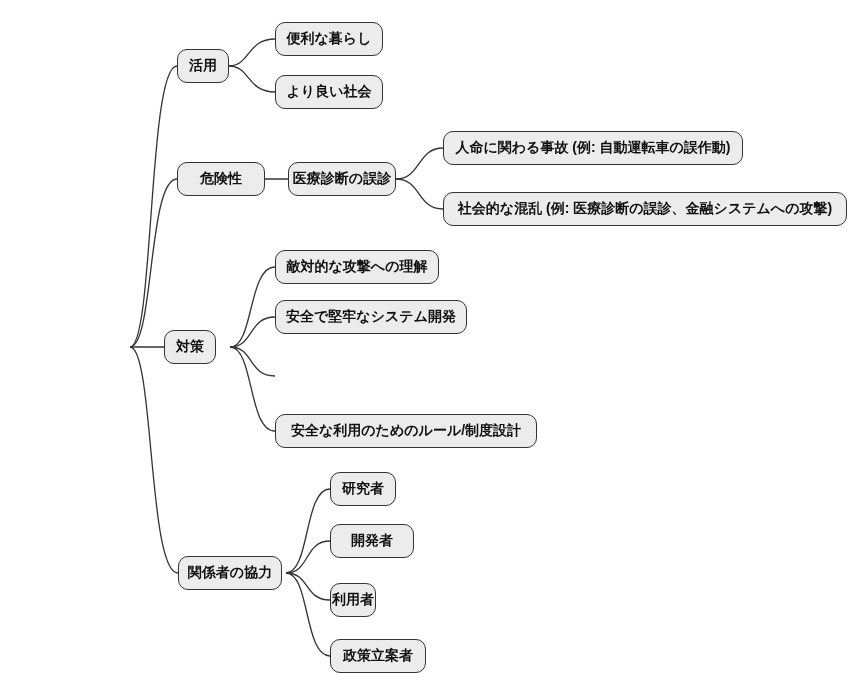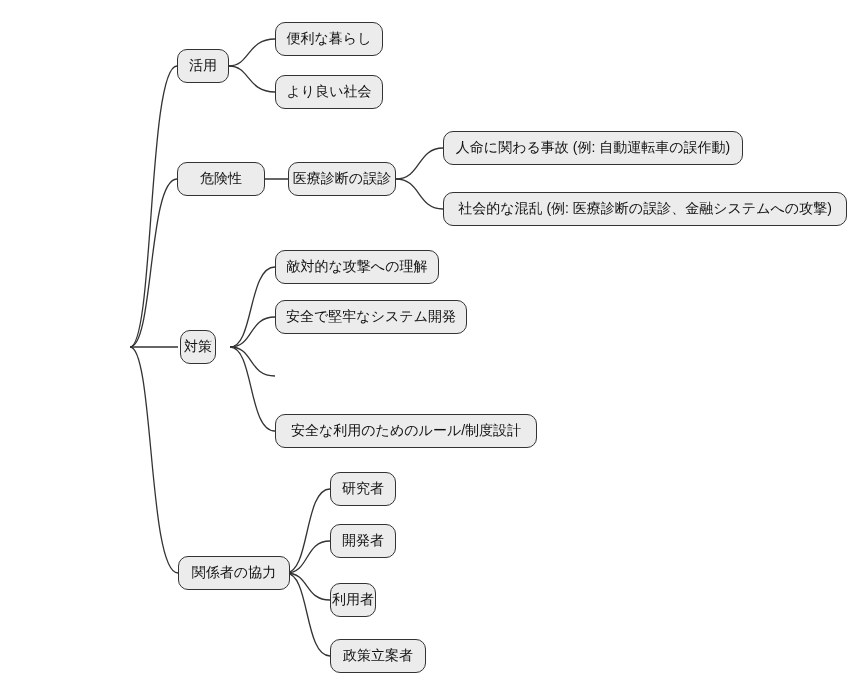--- a/index.html
+++ b/index.html
@@ -18,20 +18,21 @@
     box-sizing: border-box;
     height: 34px;
     line-height: 31px;
     text-align: center;
     background: #ececec;
     border: 1.5px solid #333333;
     border-radius: 10px;
     font-size: 14px;
     color: #111111;
     white-space: nowrap;
+    font-weight: bold;
   }
 </style>
 </head>
 <body>
 
 <div class="canvas">
 
   <svg class="edges" viewBox="0 0 849 696" aria-hidden="true">
     <path d="M130,347 C154,347 148,66 177,66"></path>
     <path d="M130,347 C154,347 148,179 177,179"></path>
@@ -55,24 +56,24 @@
 
   <div class="node" style="left:177px; top:49px;  width:52px">活用</div>
   <div class="node" style="left:275px; top:22px;  width:108px">便利な暮らし</div>
   <div class="node" style="left:275px; top:75px;  width:108px">より良い社会</div>
 
   <div class="node" style="left:177px; top:162px; width:88px">危険性</div>
   <div class="node" style="left:288px; top:162px; width:108px">医療診断の誤診</div>
   <div class="node" style="left:443px; top:131px; width:300px">人命に関わる事故 (例: 自動運転車の誤作動)</div>
   <div class="node" style="left:443px; top:192px; width:404px">社会的な混乱 (例: 医療診断の誤診、金融システムへの攻撃)</div>
 
-  <div class="node" style="left:180px; top:330px; width:36px">対策</div>
+  <div class="node" style="left:164px; top:330px; width:52px">対策</div>
   <div class="node" style="left:275px; top:250px; width:164px">敵対的な攻撃への理解</div>
   <div class="node" style="left:275px; top:300px; width:192px">安全で堅牢なシステム開発</div>
   <div class="node" style="left:275px; top:414px; width:262px">安全な利用のためのルール/制度設計</div>
 
-  <div class="node" style="left:178px; top:556px; width:112px">関係者の協力</div>
+  <div class="node" style="left:178px; top:556px; width:104px">関係者の協力</div>
   <div class="node" style="left:330px; top:472px; width:66px">研究者</div>
-  <div class="node" style="left:330px; top:524px; width:66px">開発者</div>
+  <div class="node" style="left:330px; top:524px; width:84px">開発者</div>
   <div class="node" style="left:330px; top:583px; width:46px">利用者</div>
   <div class="node" style="left:330px; top:639px; width:96px">政策立案者</div>
 
 </div>
 
 </body></html>

